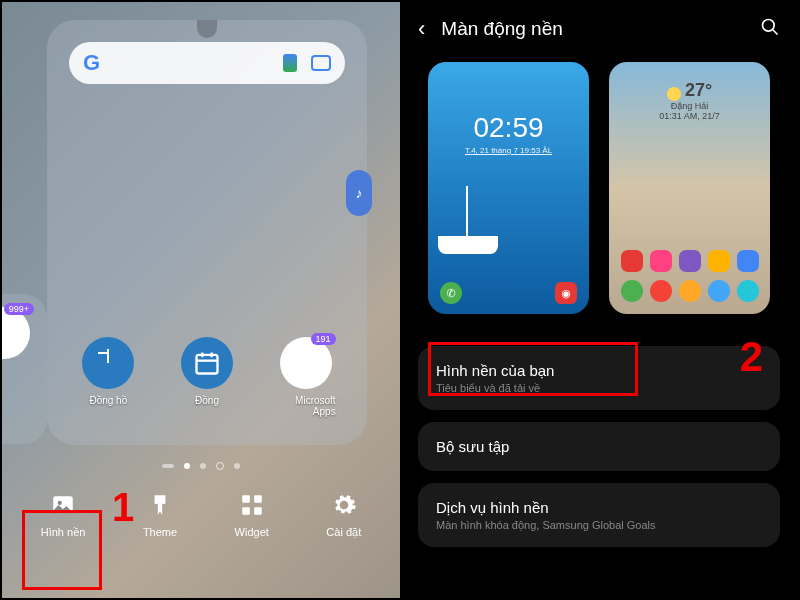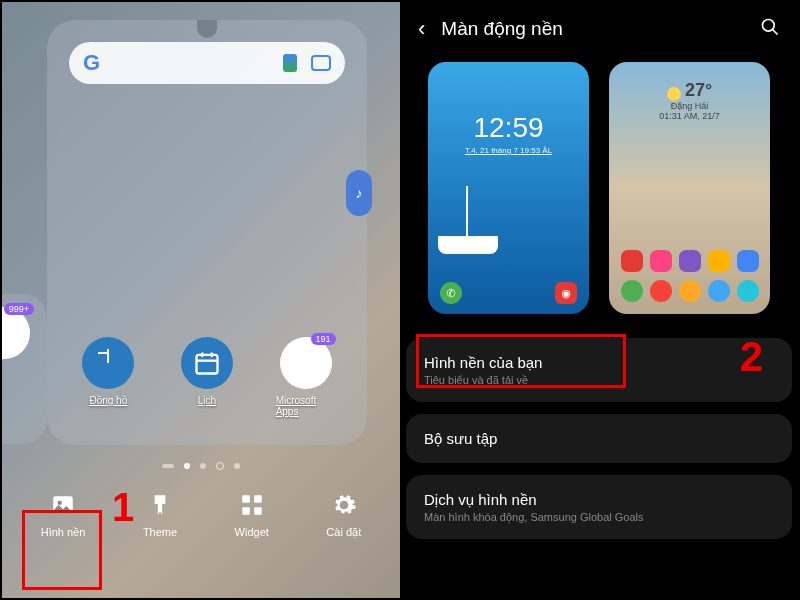--- a/index.html
+++ b/index.html
@@ -25,21 +25,21 @@
   .app { display: flex; flex-direction: column; align-items: center; gap: 6px; width: 60px; }
   .app-icon { width: 52px; height: 52px; border-radius: 26px; display: flex; align-items: center; justify-content: center; font-size: 22px; position: relative; }
   .clock-icon { background: #2a7abf; color:#fff; }
   .clock-icon::after{content:'';position:absolute;width:2px;height:14px;background:#fff;top:12px;left:25px;}
   .clock-icon::before{content:'';position:absolute;width:2px;height:10px;background:#fff;top:16px;left:25px;transform:rotate(90deg);transform-origin:top;}
   .cal-icon { background: #2a7abf; color:#fff; }
   .cal-icon svg{width:28px;height:28px;}
   .spotify-icon { background: #1DB954; color:#000; }
   .ms-icon { background: #fff; display:grid; grid-template-columns:1fr 1fr; grid-template-rows:1fr 1fr; gap:2px; padding:12px; }
   .ms-icon span{display:block;}
-  .app-label { color: #fff; font-size: 10px; text-align: left; text-shadow: 0 1px 2px rgba(0,0,0,0.5); text-decoration: underline; }
+  .app-label { color: #fff; font-size: 10px; text-align: right; text-shadow: 0 1px 2px rgba(0,0,0,0.5); }
   .badge { position: absolute; top: -4px; right: -4px; background: #8b5cf6; color: #fff; font-size: 9px; padding: 1px 5px; border-radius: 8px; }
 
   .edge-app { position:absolute; left:-28px; top:305px; }
 
   .pager { position: absolute; top: 460px; left: 50%; transform: translateX(-50%); display: flex; gap: 10px; align-items: center; }
   .pager span { width: 6px; height: 6px; border-radius: 50%; background: rgba(255,255,255,0.5); }
   .pager .dash{ width:12px; height:4px; border-radius:2px;}
   .pager .active { background: #fff; }
   .pager .ring { width:8px; height:8px; border:1.5px solid rgba(255,255,255,0.7); background:transparent; }
 
@@ -70,21 +70,21 @@
   .phone-btn { position:absolute; bottom:10px; left:12px; width:22px; height:22px; background:#4caf50; border-radius:11px; display:flex;align-items:center;justify-content:center;color:#fff;font-size:11px;}
 
   .weather { position:absolute; top:18px; left:0; right:0; text-align:center; color:#444; font-size:9px; }
   .weather .temp{ font-size:18px; font-weight:600; }
   .weather .sun{ display:inline-block; width:14px;height:14px;background:#ffd54f;border-radius:50%; vertical-align:middle; margin-right:4px;}
   .home-icons { position:absolute; bottom:12px; left:0; right:0; padding:0 8px; }
   .home-row { display:flex; justify-content:space-around; margin-top:8px;}
   .mini-icon{ width:22px; height:22px; border-radius:7px; }
   .home-row.bottom .mini-icon{ border-radius:11px; }
 
-  .r-list { padding: 0 6px; }
+  .r-list { padding: 0 18px; margin-top: 8px; }
   .r-item { background: #1a1a1a; border-radius: 16px; padding: 16px 18px; margin-bottom: 12px; }
   .r-item.first{ position:relative; }
   .r-item-title { font-size: 15px; color:#fff; }
   .r-item-sub { font-size: 11px; color: #888; margin-top: 3px; }
   .callout-2 { top: -4px; left: 10px; width: 210px; height: 54px; }
   .callout-2-num { position:absolute; top:331px; right:35px; color:#e00; font-size:42px; font-weight:700; }
 </style>
 </head>
 <body>
 
@@ -106,21 +106,21 @@
       </div>
       <div class="app">
         <div class="app-icon cal-icon">
           <svg viewBox="0 0 24 24" fill="none" stroke="#fff" stroke-width="2">
               <rect x="3" y="5" width="18" height="16" rx="2"></rect>
               <line x1="3" y1="10" x2="21" y2="10"></line>
               <line x1="8" y1="3" x2="8" y2="7"></line>
               <line x1="16" y1="3" x2="16" y2="7"></line>
             </svg>
         </div>
-        <div class="app-label">Lịch</div>
+        <div class="app-label">Đồng</div>
       </div>
       <div class="app">
         <div class="app-icon ms-icon">
           <span style="background:#f25022"></span>
             <span style="background:#7fba00"></span>
             <span style="background:#00a4ef"></span>
             <span style="background:#ffb900"></span>
           <div class="badge">191</div>
         </div>
         <div class="app-label">Microsoft Apps</div>
@@ -194,21 +194,21 @@
       <svg width="20" height="20" viewBox="0 0 24 24" fill="none" stroke="#fff" stroke-width="2">
           <circle cx="10" cy="10" r="7"></circle>
           <line x1="21" y1="21" x2="15" y2="15"></line>
         </svg>
     </span>
   </div>
 
   <div class="previews">
     <div class="preview">
       <div class="lock-time">
-        <div class="t">12:59</div>
+        <div class="t">02:59</div>
         <div class="d">T.4, 21 tháng 7 19:53 ÂL</div>
       </div>
       <div class="boat">
           <div class="mast"></div>
           <div class="hull"></div>
         </div>
       <div class="phone-btn">✆</div>
       <div class="camera-btn">◉</div>
     </div>
     <div class="preview preview-home">

